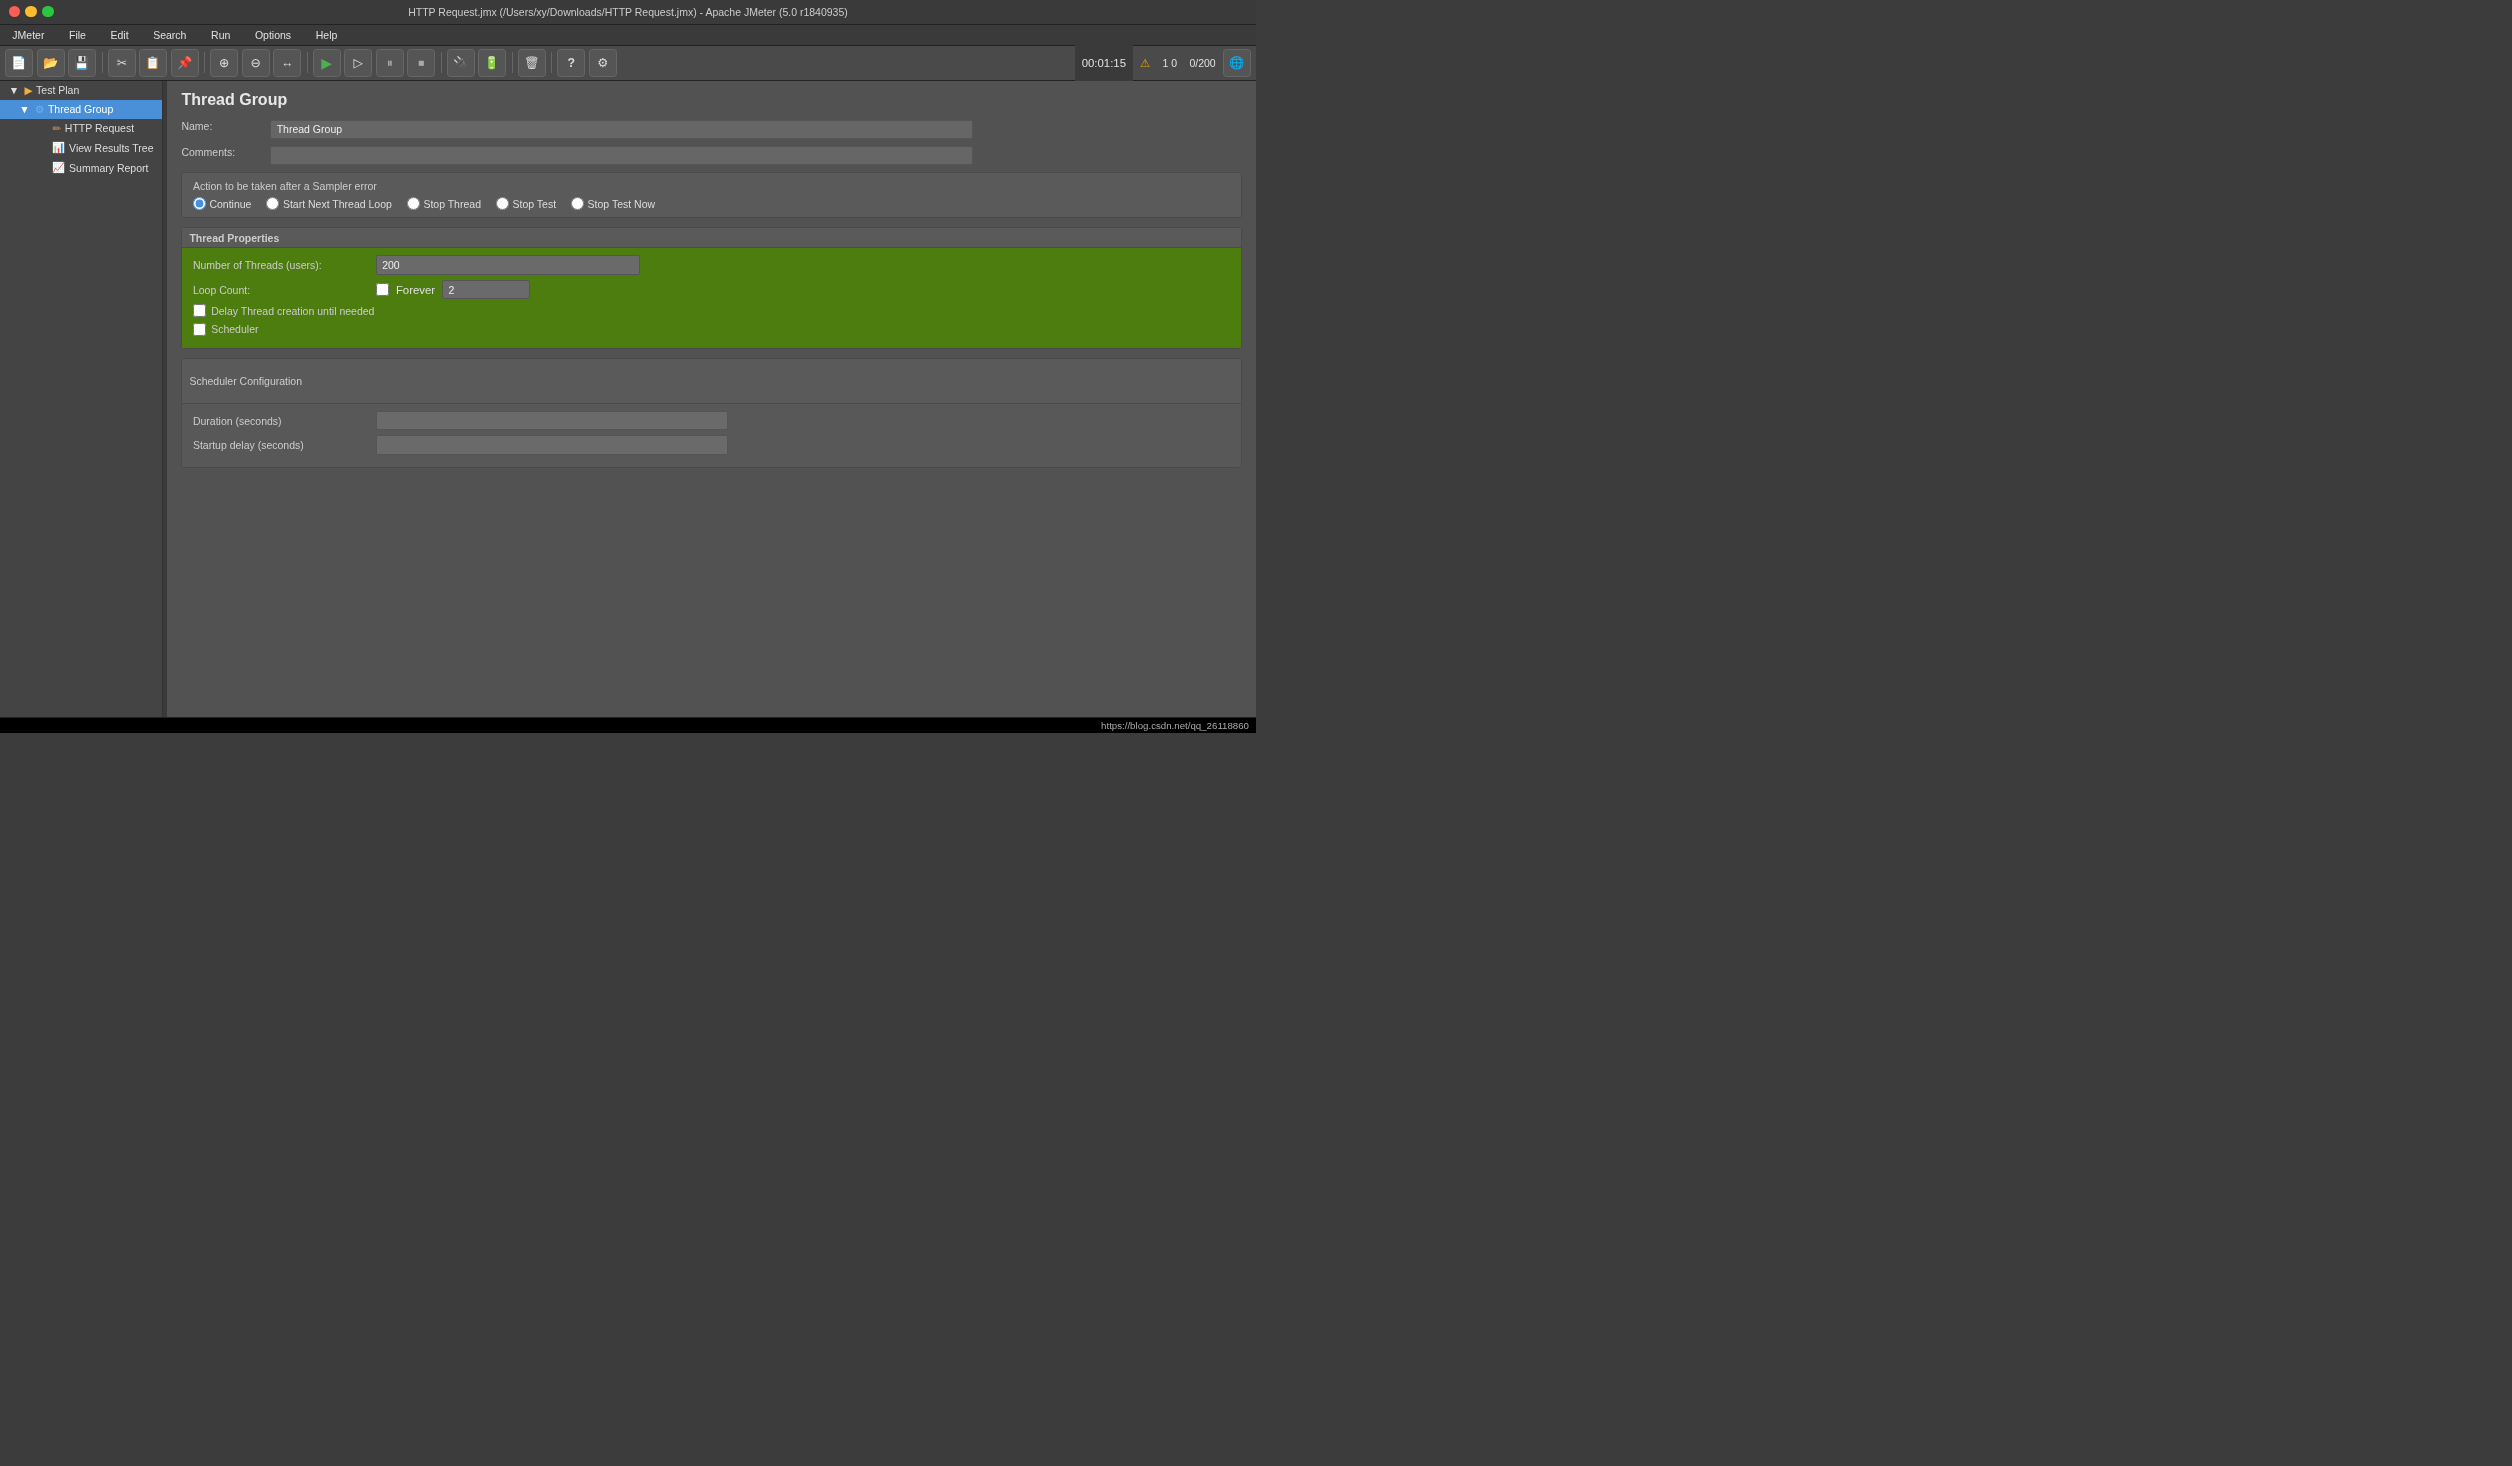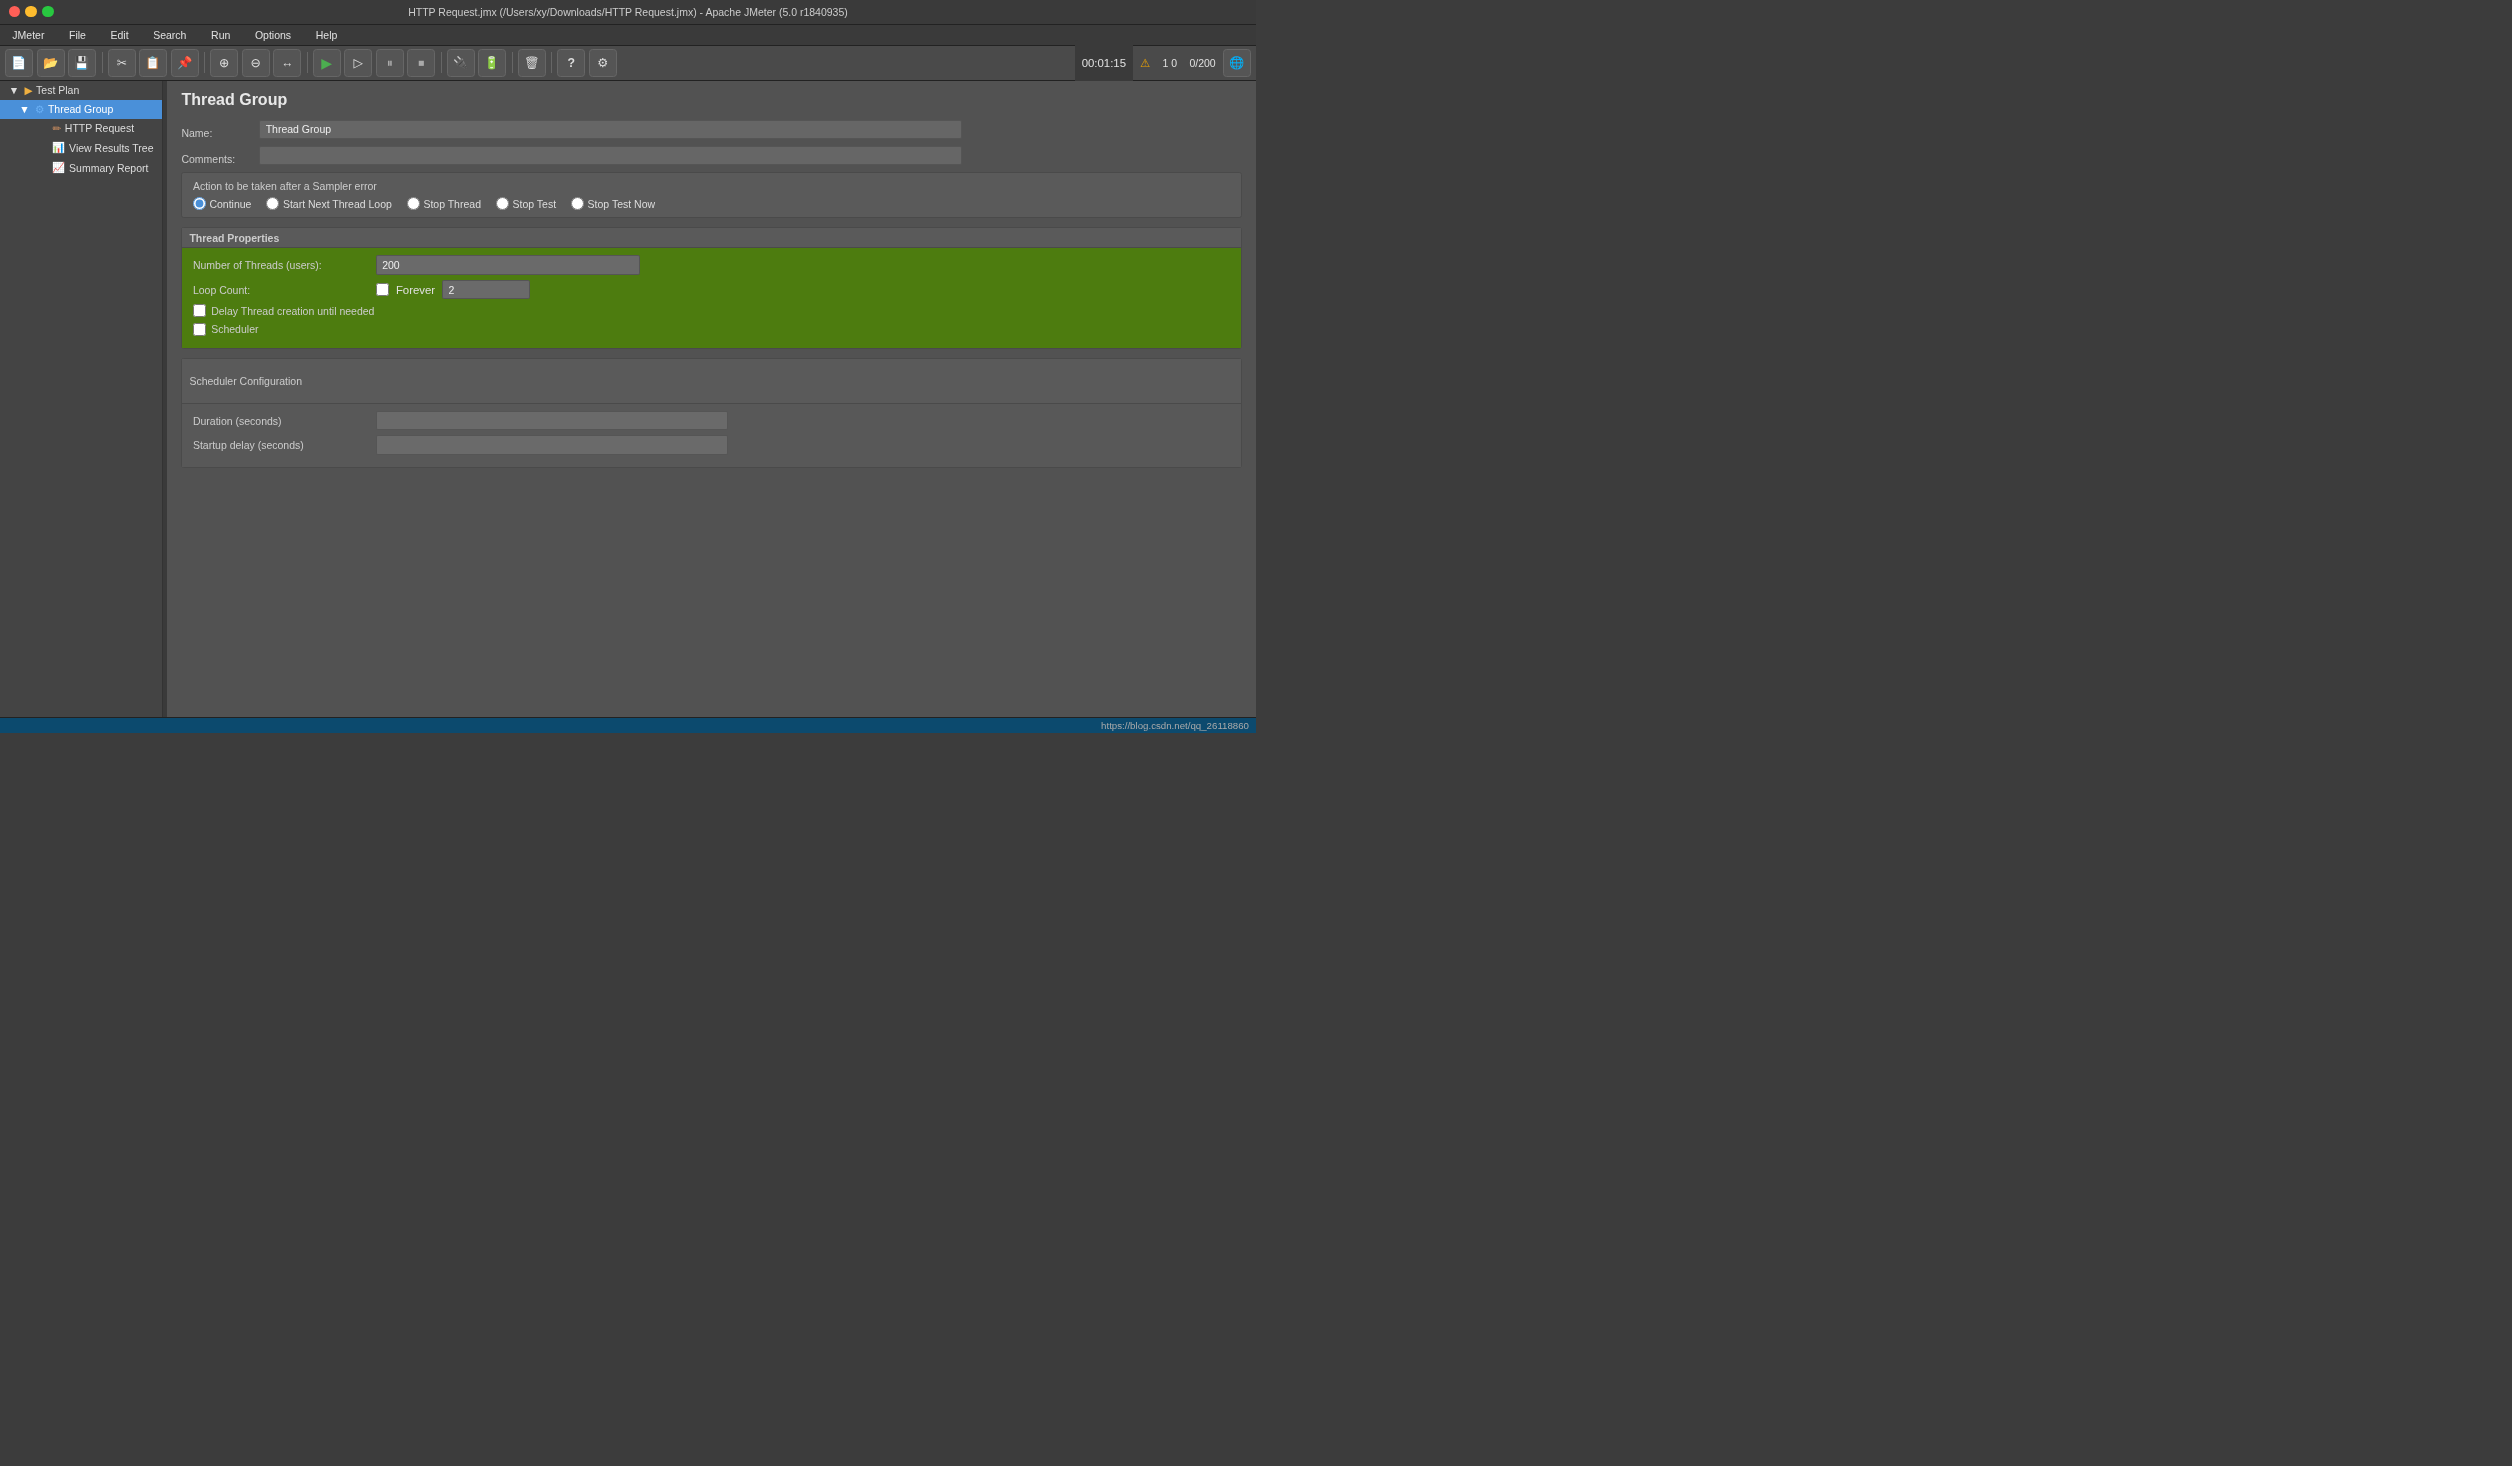--- a/index.html
+++ b/index.html
@@ -147,23 +147,23 @@
 
     .panel-title {
       font-size: 16px;
       font-weight: bold;
       color: #e8e8e8;
       margin-bottom: 10.5px;
     }
 
     .form-row {
       display: flex;
-      align-items: flex-end;
+      align-items: flex-start;
       margin-bottom: 7px;
-      gap: 8px;
+      gap: 19px;
     }
     .form-label {
       color: #ccc;
       font-size: 10.5px;
       min-width: 70px;
     }
     .form-input {
       background: #666;
       border: 0.9px solid #555;
       color: #eee;
@@ -291,21 +291,21 @@
     .resizer {
       width: 4.4px;
       background: #3a3a3a;
       cursor: col-resize;
       flex-shrink: 0;
     }
 
     
     .status-bar {
       height: 16px;
-      background: #0c4a6e;
+      background: #000000;
       border-top: 0.9px solid #222;
       display: flex;
       align-items: center;
       padding: 0 7px;
       font-size: 9.7px;
       color: #aaa;
       justify-content: flex-end;
     }
   </style>
 </head>

